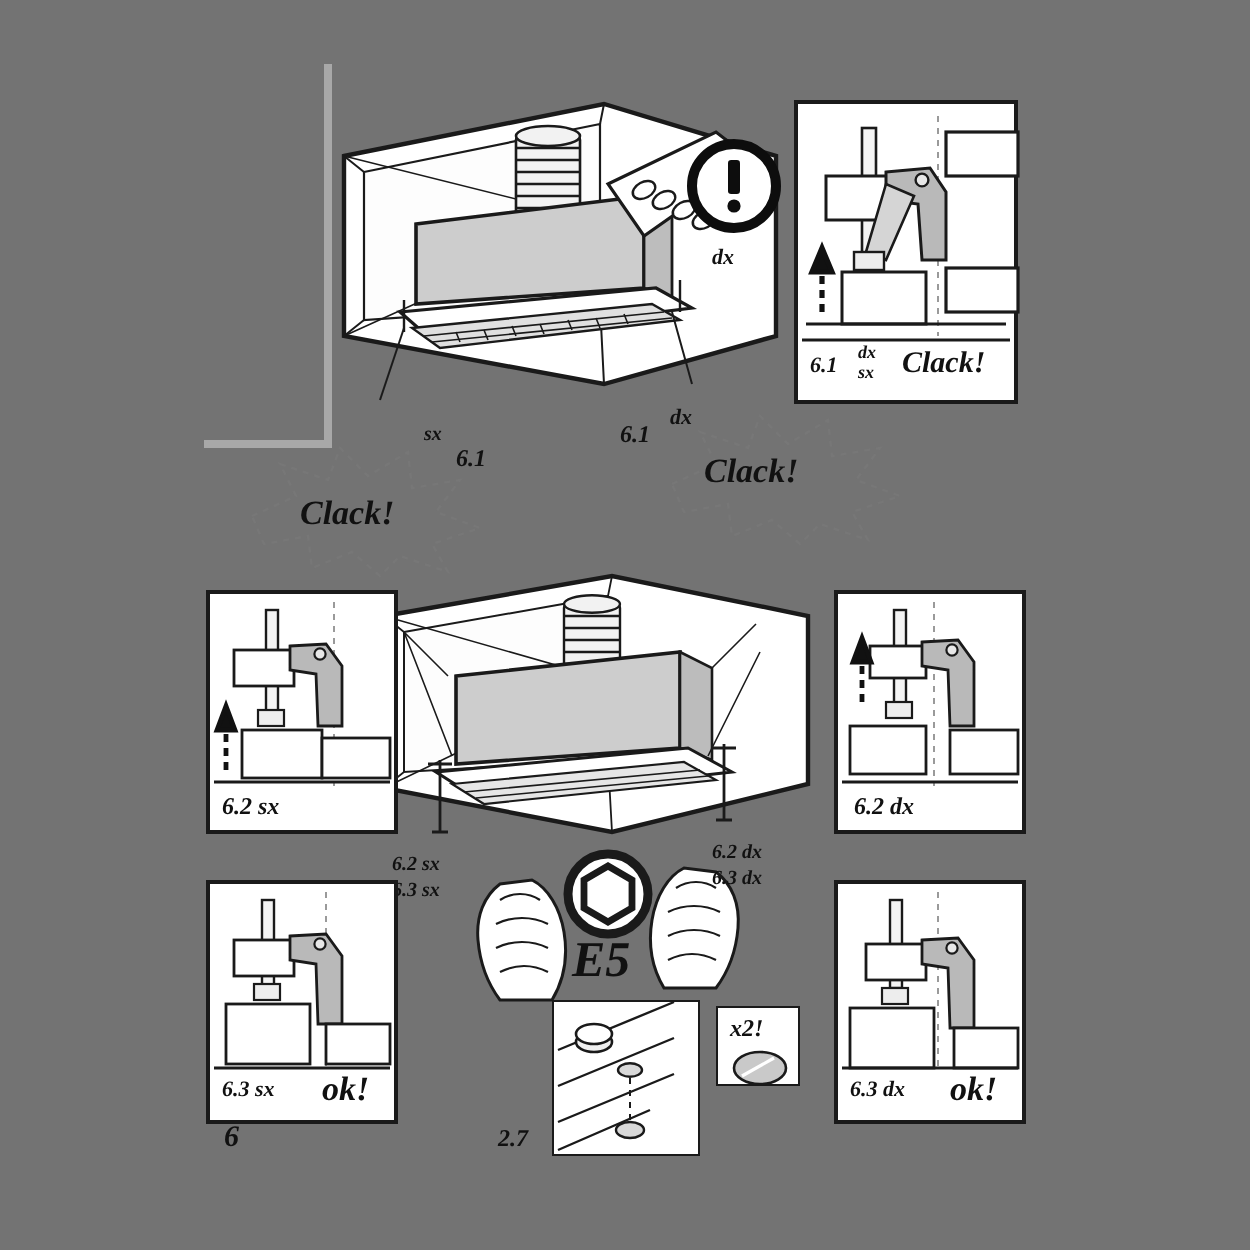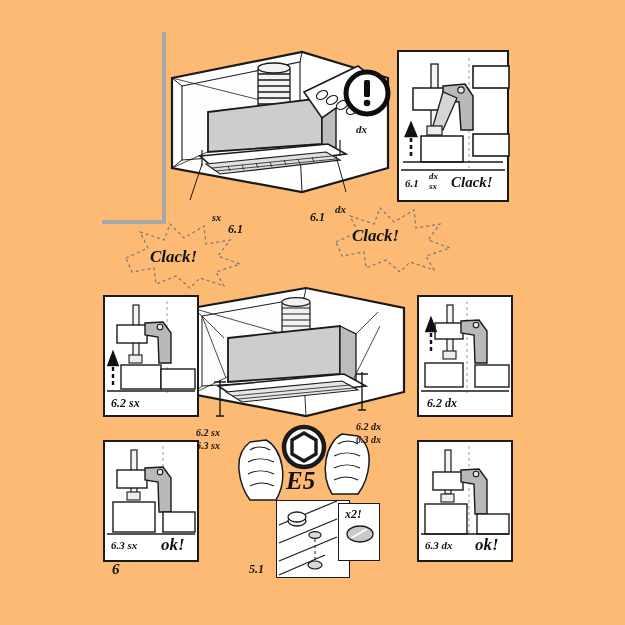--- a/index.html
+++ b/index.html
@@ -1,17 +1,17 @@
 <!DOCTYPE html>
 <html><head>
 <meta charset="utf-8">
 <style>
   html,body{margin:0;padding:0;background:#fff;}
   body{width:625px;height:625px;font-family:"Liberation Sans",sans-serif;}
-  #sheet{position:relative;width:625px;height:625px;background:#fdba74;overflow:hidden;}
+  #sheet{position:relative;width:625px;height:625px;background:#737373;overflow:hidden;}
   .abs{position:absolute;}
   .lbl{position:absolute;font-family:"Liberation Serif",serif;font-style:italic;font-weight:bold;color:#111;white-space:nowrap;line-height:1;}
   .panel{position:absolute;border:2px solid #1a1a1a;background:#fff;box-sizing:border-box;}
   .clack{position:absolute;font-family:"Liberation Serif",serif;font-style:italic;font-weight:bold;color:#111;white-space:nowrap;}
   svg{display:block;overflow:visible;}
 </style>
 </head>
 <body>
 
 <div id="sheet">
@@ -247,23 +247,23 @@
   <div class="panel" style="left:276px;top:500px;width:74px;height:78px;border-width:1.6px;">
     <svg style="position:absolute;left:-2px;top:-2px;" width="74" height="78">
       <path d="M4 26 L62 2 M4 44 L62 20 M4 62 L62 38 M4 76 L50 56" stroke="#1a1a1a" stroke-width="1.2" fill="none"></path>
       <ellipse cx="22" cy="22" rx="9" ry="5" fill="#f0f0f0" stroke="#1a1a1a" stroke-width="1.3"></ellipse>
       <ellipse cx="22" cy="18" rx="9" ry="5" fill="#ffffff" stroke="#1a1a1a" stroke-width="1.3"></ellipse>
       <ellipse cx="40" cy="36" rx="6" ry="3.4" fill="#d8d8d8" stroke="#1a1a1a" stroke-width="1.2"></ellipse>
       <ellipse cx="40" cy="66" rx="7" ry="4" fill="#d8d8d8" stroke="#1a1a1a" stroke-width="1.2"></ellipse>
       <line x1="40" y1="40" x2="40" y2="62" stroke="#1a1a1a" stroke-width="1" stroke-dasharray="3 3"></line>
     </svg>
   </div>
-  <div class="lbl" style="left:249px;top:563px;font-size:12px;">5.1</div>
-
-  <div class="panel" style="left:338px;top:503px;width:42px;height:58px;border-width:1.4px;">
+  <div class="lbl" style="left:249px;top:563px;font-size:12px;">2.7</div>
+
+  <div class="panel" style="left:358px;top:503px;width:42px;height:40px;border-width:1.4px;">
     <div class="lbl" style="left:6px;top:4px;font-size:12px;">x2!</div>
     <svg style="position:absolute;left:6px;top:20px;" width="30" height="20">
       <ellipse cx="15" cy="10" rx="13" ry="8" fill="#c9c9c9" stroke="#1a1a1a" stroke-width="1.3"></ellipse>
       <path d="M6 14 L22 5" stroke="#ffffff" stroke-width="1.6"></path>
     </svg>
   </div>
 
   <div class="lbl" style="left:112px;top:562px;font-size:15px;">6</div>
 
 </div>

